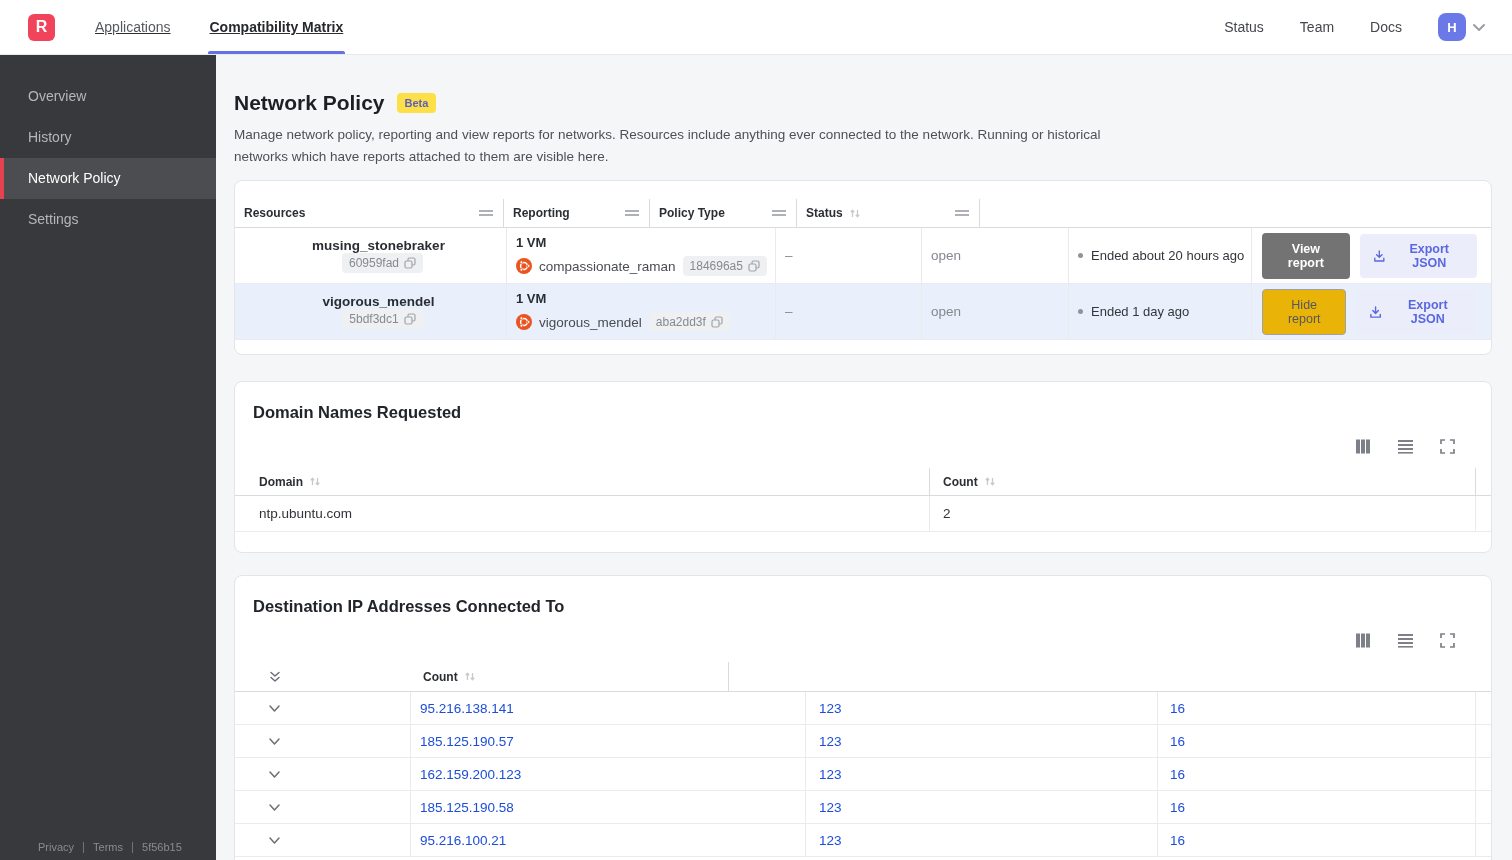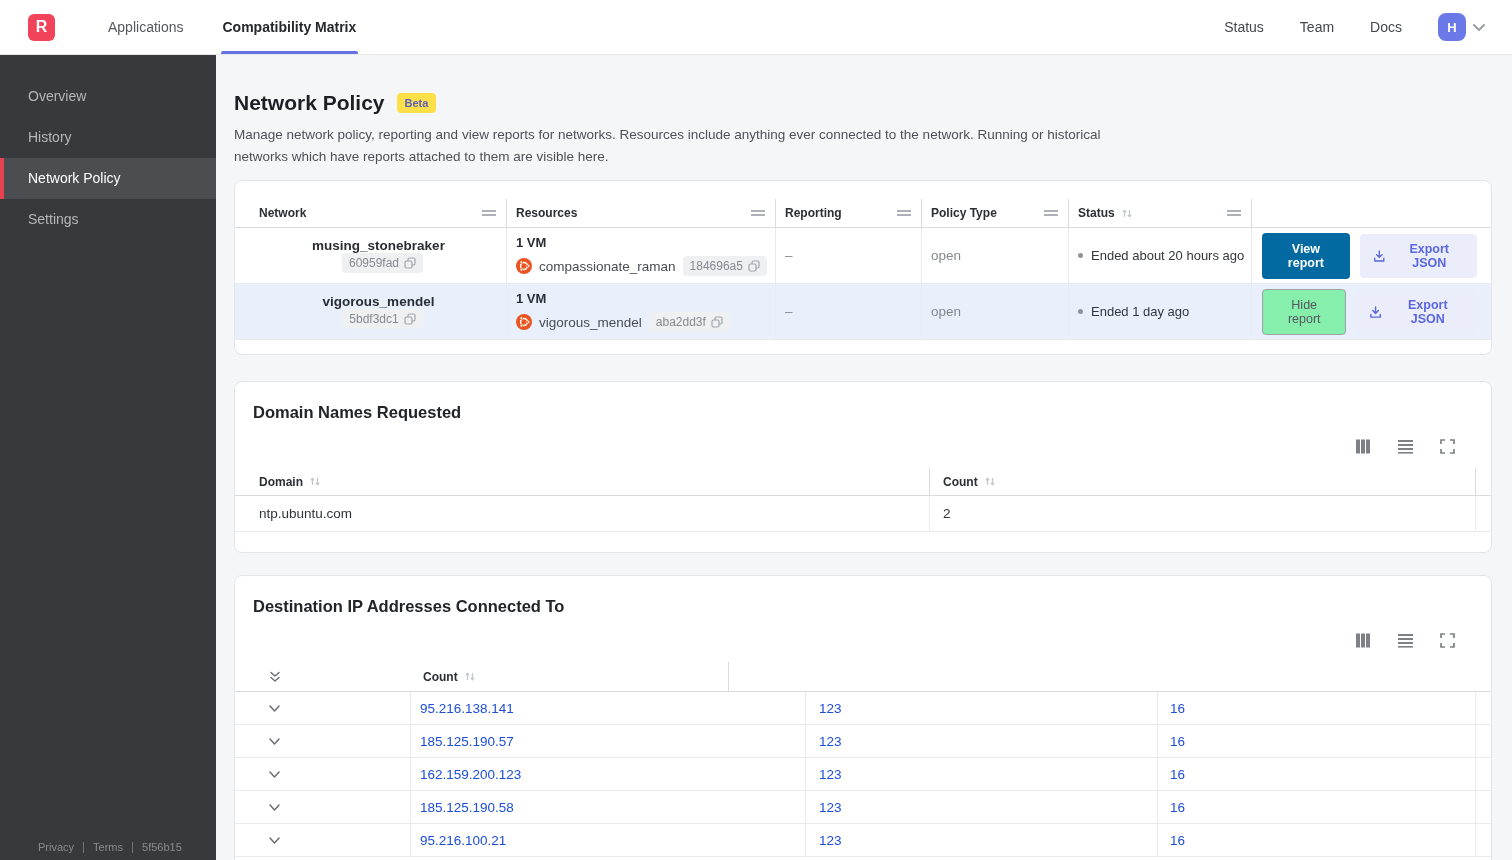--- a/index.html
+++ b/index.html
@@ -14,21 +14,21 @@
   .topnav {
     position: absolute; top: 0; left: 0; width: 1512px; height: 55px;
     background: #fff; border-bottom: 1px solid #e8e9eb; z-index: 10;
     display: flex; align-items: center;
   }
   .logo {
     width: 27px; height: 27px; margin-left: 28px; border-radius: 6px;
     background: #f1445a; color: #fff; font-weight: bold; font-size: 16px;
     display: flex; align-items: center; justify-content: center;
   }
-  .top-tabs { display: flex; height: 100%; margin-left: 51px; }
+  .top-tabs { display: flex; height: 100%; margin-left: 38px; text-decoration: underline; }
   .top-tab {
     display: flex; align-items: center; padding: 0 2px; margin-right: 35px;
     font-size: 14px; color: #55585e; cursor: pointer; position: relative; height: 100%;
   }
   .top-tab.active { color: #26282d; font-weight: bold; }
   .top-tab.active::after {
     content: ""; position: absolute; left: 0; right: 0; bottom: 0; height: 3px;
     background: #6472e4; border-radius: 2px 2px 0 0;
   }
   .top-right { margin-left: auto; display: flex; align-items: center; }
@@ -114,24 +114,24 @@
   .copy-btn { background: none; border: none; padding: 0; cursor: pointer; display: flex; }
   .vm-line { font-size: 13px; font-weight: bold; color: #2a2d33; margin-bottom: 6px; }
   .res-line { display: flex; align-items: center; gap: 7px; }
   .res-name { font-size: 13.5px; color: #494c52; cursor: pointer; }
   .muted { font-size: 13.5px; color: #84888f; }
   .status-line { display: flex; align-items: center; gap: 8px; font-size: 13px; color: #33363c; }
   .status-dot { width: 5px; height: 5px; border-radius: 50%; background: #909499; flex: none; }
 
   .btn { font-size: 12.5px; border-radius: 4px; cursor: pointer; font-family: inherit; }
   .btn-primary {
-    background: #0369a1; color: #fff; border: none; font-weight: bold; padding: 9px 13px;
+    background: #737373; color: #fff; border: none; font-weight: bold; padding: 9px 13px;
   }
   .btn-outline {
-    background: #86efac; color: #55585e; border: 1px solid #9da1a8; padding: 8px 12px;
+    background: #eab308; color: #55585e; border: 1px solid #9da1a8; padding: 8px 12px;
   }
   .btn-export {
     background: #ecedfb; color: #5a68e0; border: none; font-weight: bold;
     padding: 8px 13px; display: inline-flex; align-items: center; gap: 9px;
   }
 
   
   .dt-header { display: flex; height: 28px; align-items: stretch; border-bottom: 1px solid #d8dadd; }
   .dt-row { display: flex; height: 36px; border-bottom: 1px solid #e9ebee; }
   .d-domain { width: 695px; padding-left: 24px; }
@@ -189,24 +189,20 @@
 <main class="main">
 
   <div class="title-row">
     <h1 class="page-title">Network Policy</h1>
     <span class="beta-badge">Beta</span>
   </div>
   <p class="page-desc">Manage network policy, reporting and view reports for networks. Resources include anything ever connected to the network. Running or historical networks which have reports attached to them are visible here.</p>
 
   <section class="card card1">
     <div class="nt-header">
-      <div class="hcell c-network vsep">
-        <span class="label">Network</span>
-        <span class="drag-handle"></span>
-      </div>
       <div class="hcell c-resources vsep">
         <span class="label">Resources</span>
         <span class="drag-handle"></span>
       </div>
       <div class="hcell c-reporting vsep">
         <span class="label">Reporting</span>
         <span class="drag-handle"></span>
       </div>
       <div class="hcell c-policy vsep">
         <span class="label">Policy Type</span>

